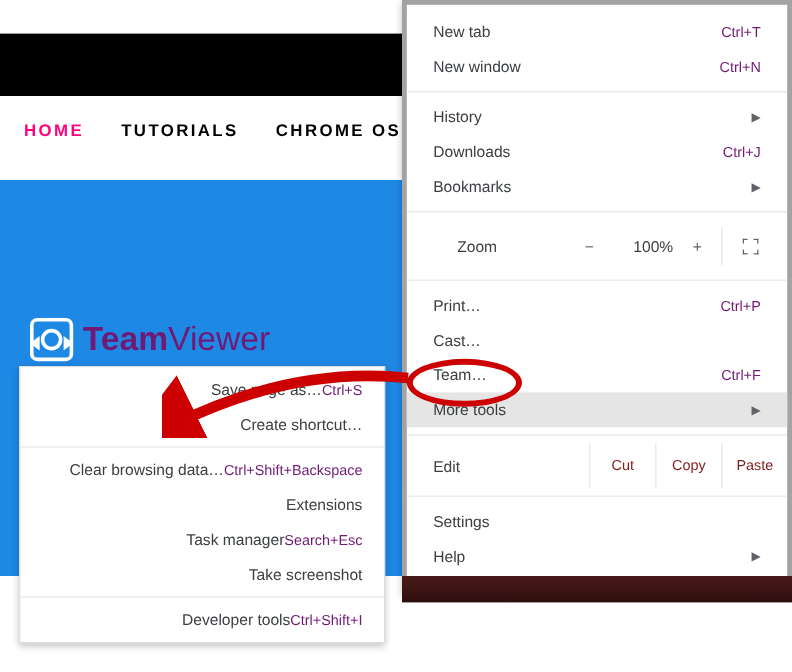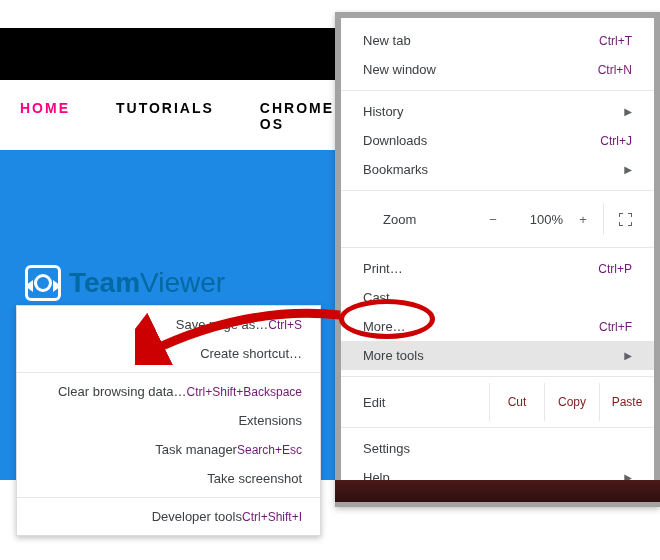--- a/index.html
+++ b/index.html
@@ -27,21 +27,21 @@
     position: absolute;
     left: 0; top: 28px;
     width: 100%;
     height: 52px;
     background: #000;
   }
   .nav {
     position: absolute;
     top: 100px; left: 20px;
     display: flex;
-    gap: 46px;
+    gap: 31px;
     font-weight: 700;
     letter-spacing: 2px;
     font-size: 14px;
   }
   .nav span { color: #000; }
   .nav .home { color: #ff007f; }
   .blue-panel {
     position: absolute;
     top: 150px; left: 0;
     width: 100%;
@@ -70,21 +70,21 @@
   .tv-icon-inner::before, .tv-icon-inner::after {
     content: "";
     position: absolute;
     width: 0; height: 0;
     top: 3px;
     border-top: 6px solid transparent;
     border-bottom: 6px solid transparent;
   }
   .tv-icon-inner::before { left: -12px; border-right: 8px solid #fff; }
   .tv-icon-inner::after  { right: -12px; border-left: 8px solid #fff; }
-  .tv-text { color: #0369a1; font-size: 28px; font-weight: 700; }
+  .tv-text { color: #701a75; font-size: 28px; font-weight: 700; }
   .tv-text .light { font-weight: 300; }
 
   
   .submenu {
     position: absolute;
     top: 305px; left: 16px;
     width: 305px;
     background: #fff;
     border: 1px solid #dadce0;
     box-shadow: 0 2px 6px rgba(0,0,0,0.25);
@@ -100,25 +100,25 @@
   }
   .submenu .sep {
     border-top: 1px solid #e6e6e6;
     margin: 4px 0;
   }
   .short { color: #701a75; font-size: 12px;}
 
   
   .mainmenu {
     position: absolute;
-    top: 12px; left: 335px;
+    top: 0; left: 335px;
     width: 325px;
     height: 495px;
     background: #fff;
-    border: 6px solid #a3a3a3;
+    border: 4px solid #a3a3a3;
     box-shadow: 0 2px 6px rgba(0,0,0,0.25);
     padding-top: 8px;
     font-size: 13px;
   }
   .mainmenu .mitem {
     display: flex;
     justify-content: space-between;
     align-items: center;
     padding: 7px 22px;
     cursor: default;
@@ -299,21 +299,21 @@
   </div>
   <div class="sep"></div>
   <div class="mitem">
     <span>Print…</span>
     <span class="short">Ctrl+P</span>
   </div>
   <div class="mitem">
     <span>Cast…</span>
   </div>
   <div class="mitem">
-    <span>More…</span>
+    <span>Team…</span>
     <span class="short">Ctrl+F</span>
   </div>
   <div class="mitem highlight">
     <span>More tools</span>
     <span class="sub-arrow">▶</span>
   </div>
   <div class="sep"></div>
   <div class="edit-row">
     <span class="elabel">Edit</span>
     <span class="ebtn">Cut</span>

